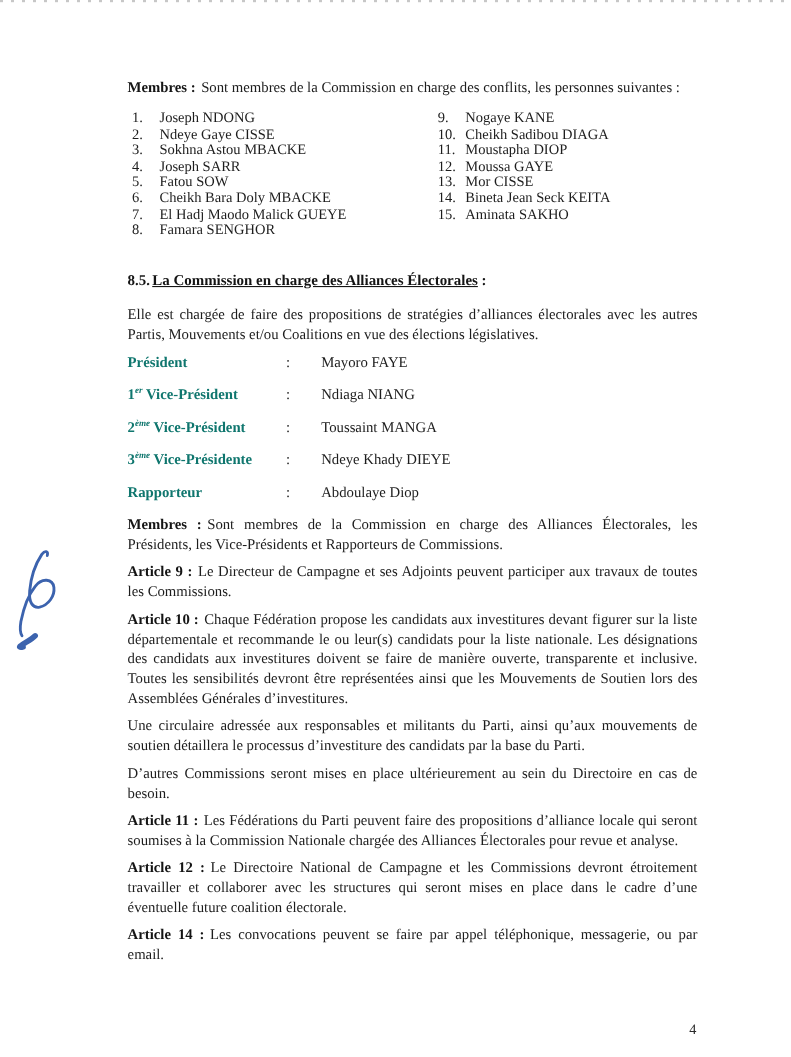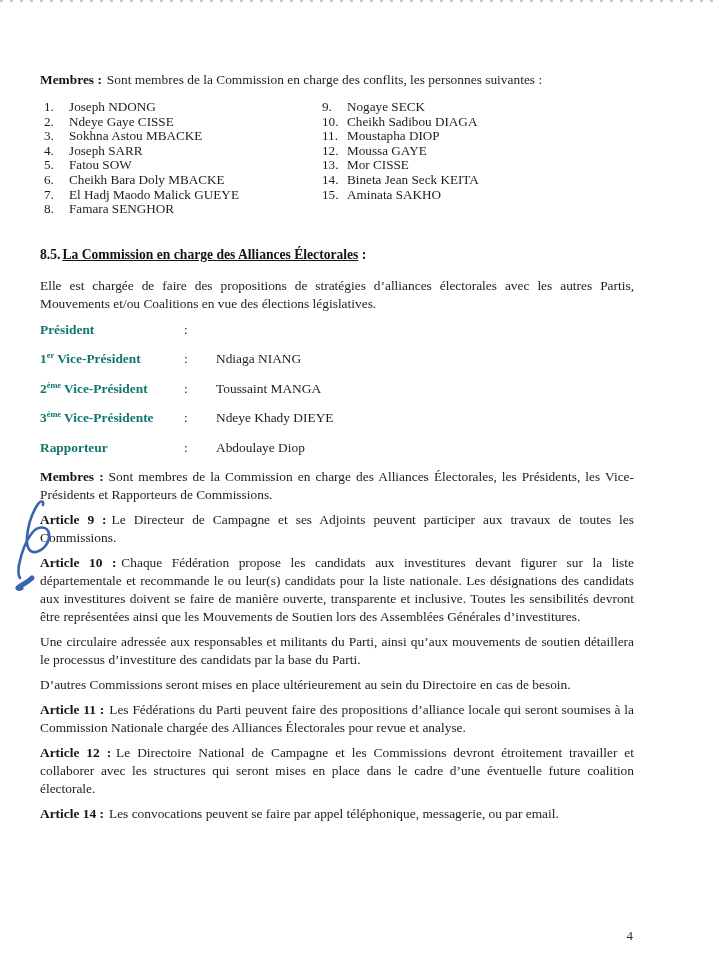--- a/index.html
+++ b/index.html
@@ -13,21 +13,21 @@
     -webkit-font-smoothing: antialiased;
   }
   .scan-edge {
     position: absolute; top: 0; left: 0; right: 0; height: 2px;
     background: repeating-linear-gradient(90deg, rgba(70,70,70,.55) 0 3px, transparent 3px 10px);
     opacity: .55;
   }
   .page {
     box-sizing: border-box;
     width: 719px; height: 961px;
-    padding: 71px 85px 0 40px;
+    padding: 71px 85px 0 116px;
     font-size: 13.4px;
     line-height: 18px;
   }
   .para { margin: 0 0 7px 0; text-align: justify; }
   .lead { font-weight: bold; padding-right: 5px; color: #141414; }
   .lead:empty { display: none; }
 
   
   .members { display: flex; margin: 11px 0 0 0; line-height: 14.6px; font-size: 13.2px; }
   .members .col1 { width: 282px; padding-left: 4px; box-sizing: border-box; }
@@ -43,21 +43,21 @@
   }
   .section-heading .sec-num { margin-right: 2px; }
   .section-heading .u { text-decoration: underline; }
 
   .section-intro { margin: 13px 0 0 0; text-align: justify; }
 
   
   .officers { margin: 8px 0 0 0; }
   .officer-row { display: grid; grid-template-columns: 144px 32px auto; margin: 0 0 11.5px 0; }
   .officer-row .role { font-weight: bold; color: #0f766e; }
-  .officer-row .role sup { font-size: 0.62em; line-height: 0; }
+  .officer-row .role sup { font-size: 0.62em; line-height: 0; font-style: italic; }
   .paragraphs { margin-top: 0; }
 
   .page-number {
     position: absolute; top: 928px; right: 86px;
     font-size: 13px; color: #2a2a2a;
   }
 
   .paraph { position: absolute; left: 6px; top: 492px; }
 </style>
 </head>
@@ -100,21 +100,21 @@
           <span>El Hadj Maodo Malick GUEYE</span>
         </div>
       <div class="member-row">
           <span class="num">8.</span>
           <span>Famara SENGHOR</span>
         </div>
     </div>
     <div class="col2">
       <div class="member-row">
           <span class="num">9.</span>
-          <span>Nogaye SECK</span>
+          <span>Nogaye KANE</span>
         </div>
       <div class="member-row">
           <span class="num">10.</span>
           <span>Cheikh Sadibou DIAGA</span>
         </div>
       <div class="member-row">
           <span class="num">11.</span>
           <span>Moustapha DIOP</span>
         </div>
       <div class="member-row">
@@ -137,20 +137,21 @@
   </div>
 
   <h2 class="section-heading"><span class="sec-num">8.5.</span><span class="u">La Commission en charge des Alliances Électorales</span><span> :</span></h2>
 
   <p class="section-intro">Elle est chargée de faire des propositions de stratégies d’alliances électorales avec les autres Partis, Mouvements et/ou Coalitions en vue des élections législatives.</p>
 
   <div class="officers">
     <div class="officer-row">
       <span class="role"><span>Président</span><sup></sup><span></span></span>
       <span class="colon">:</span>
+      <span class="name">Mayoro FAYE</span>
     </div>
     <div class="officer-row">
       <span class="role"><span>1</span><sup>er</sup><span> Vice-Président</span></span>
       <span class="colon">:</span>
       <span class="name">Ndiaga NIANG</span>
     </div>
     <div class="officer-row">
       <span class="role"><span>2</span><sup>ème</sup><span> Vice-Président</span></span>
       <span class="colon">:</span>
       <span class="name">Toussaint MANGA</span>

